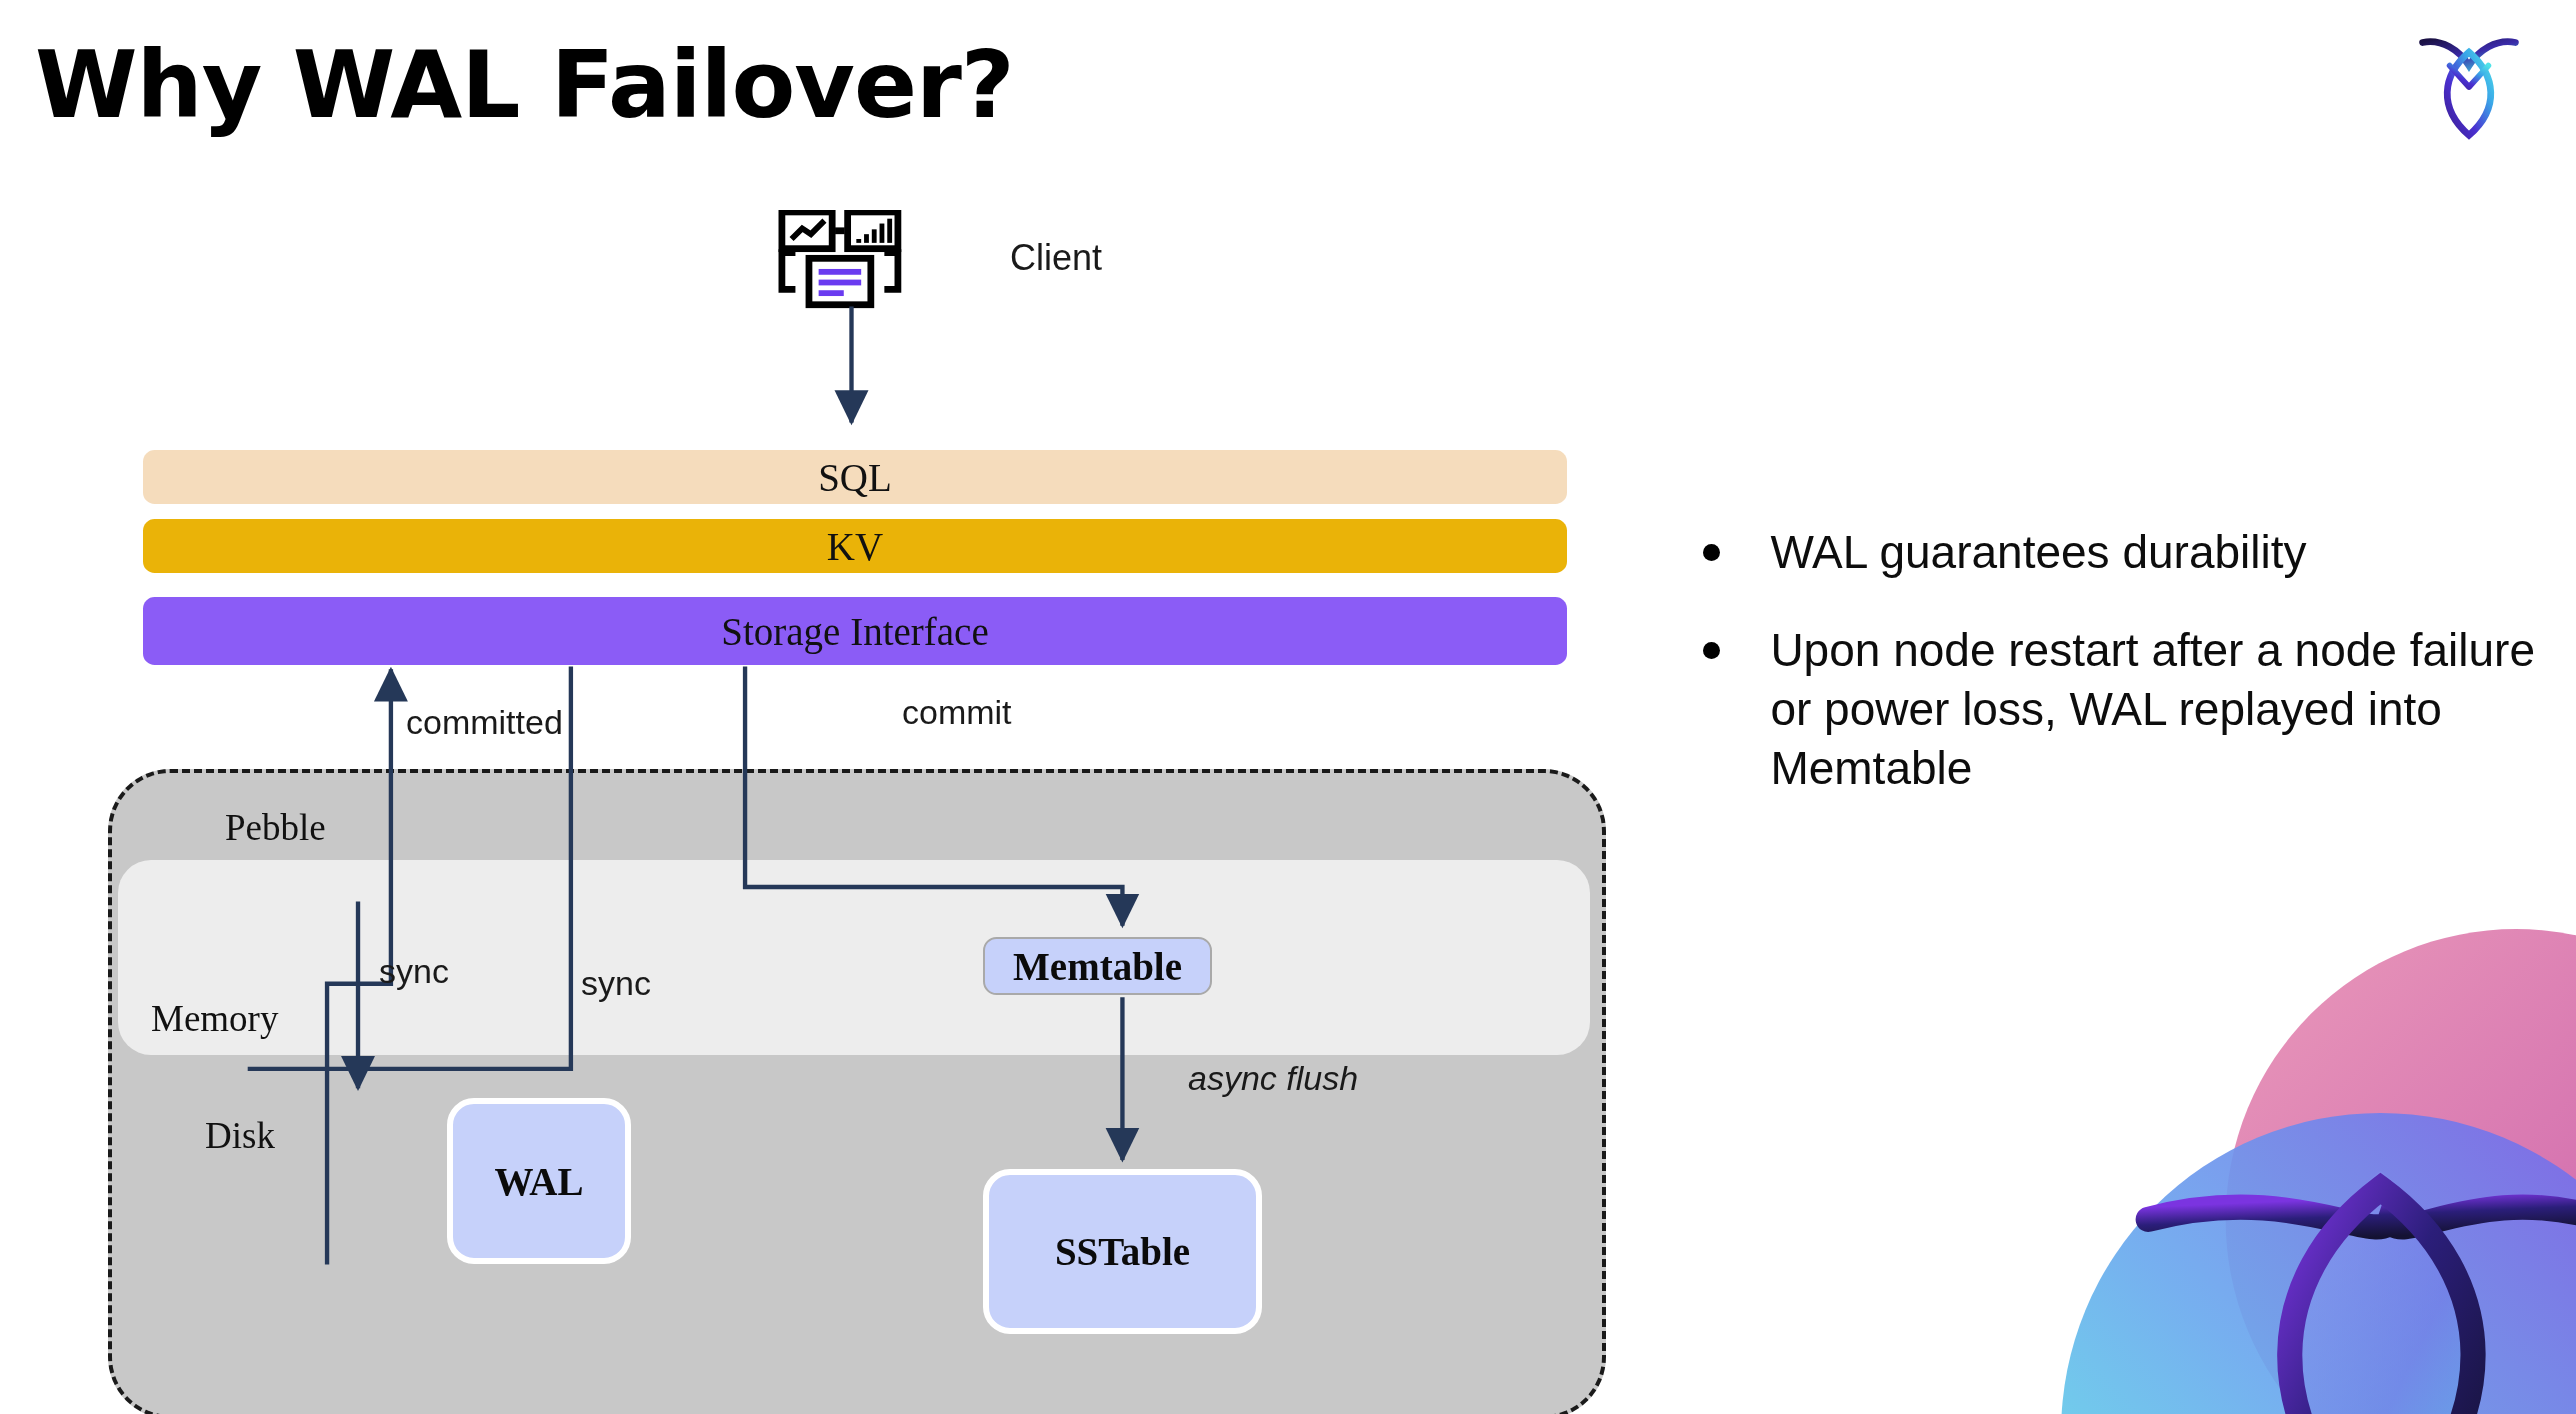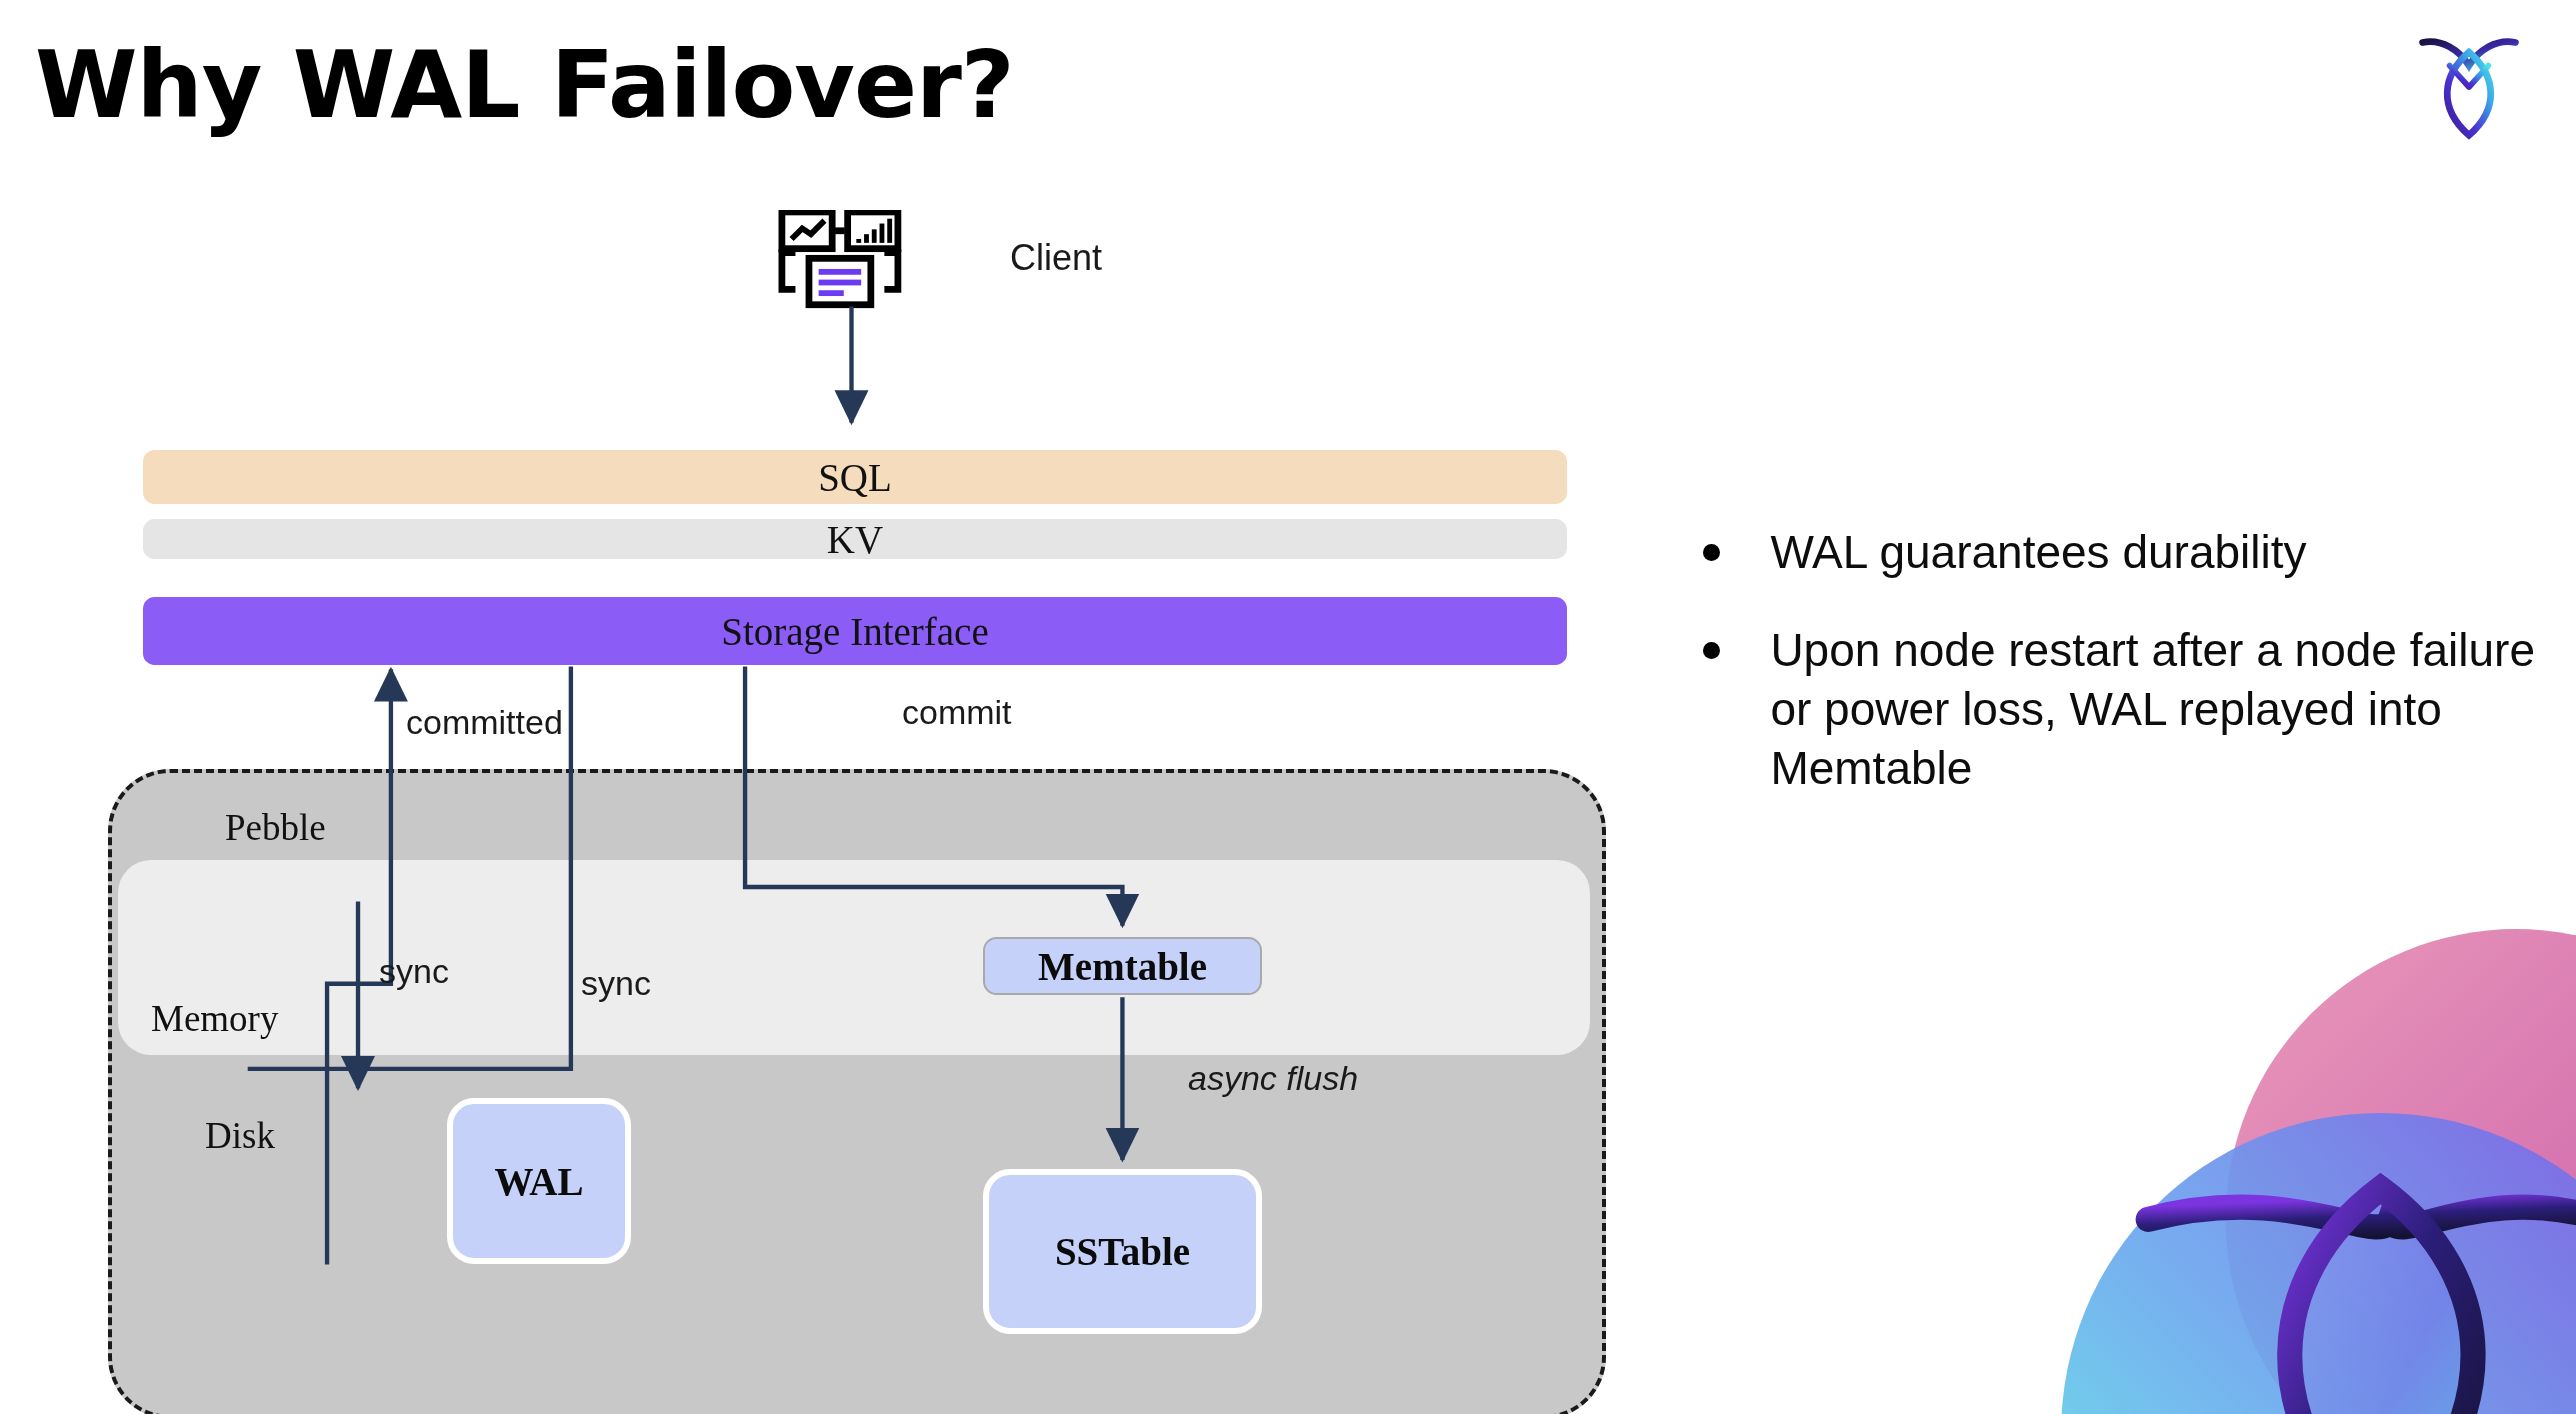--- a/index.html
+++ b/index.html
@@ -82,21 +82,21 @@
     width: 1424px;
     border-radius: 11.6px;
     display: flex;
     align-items: center;
     justify-content: center;
     font-family: "Liberation Serif", serif;
     font-size: 39px;
     color: #111111;
   }
   #bar-sql { top: 414px;  height: 54px; background: #F5DCBC; margin-top: 20px; }
-  #bar-kv  { top: 503px;  height: 40px; background: #e5e5e5; }
+  #bar-kv  { top: 503px;  height: 54px; background: #eab308; }
   #bar-si  { top: 581px;  height: 68px; background: #8b5cf6; }
 
   
   #pebble-box {
     position: absolute;
     left: 108px;
     top: 753px;
     width: 1498px;
     height: 650px;
     background: #C8C8C8;
@@ -130,21 +130,21 @@
     display: flex;
     align-items: center;
     justify-content: center;
     background: #C6D1FA;
     font-family: "Liberation Serif", serif;
     font-weight: bold;
     color: #0b0b0b;
     box-sizing: border-box;
   }
   #node-memtable {
-    left: 983px; top: 921px; width: 279px; height: 58px;
+    left: 983px; top: 921px; width: 229px; height: 58px;
     border: 2.9px solid #A9A9A9;
     border-radius: 13.5px;
     font-size: 39px;
   }
   #node-wal {
     left: 447px; top: 1082px; width: 184px; height: 166px;
     border: 6.8px solid #ffffff;
     border-radius: 27px;
     font-size: 39px;
   }

